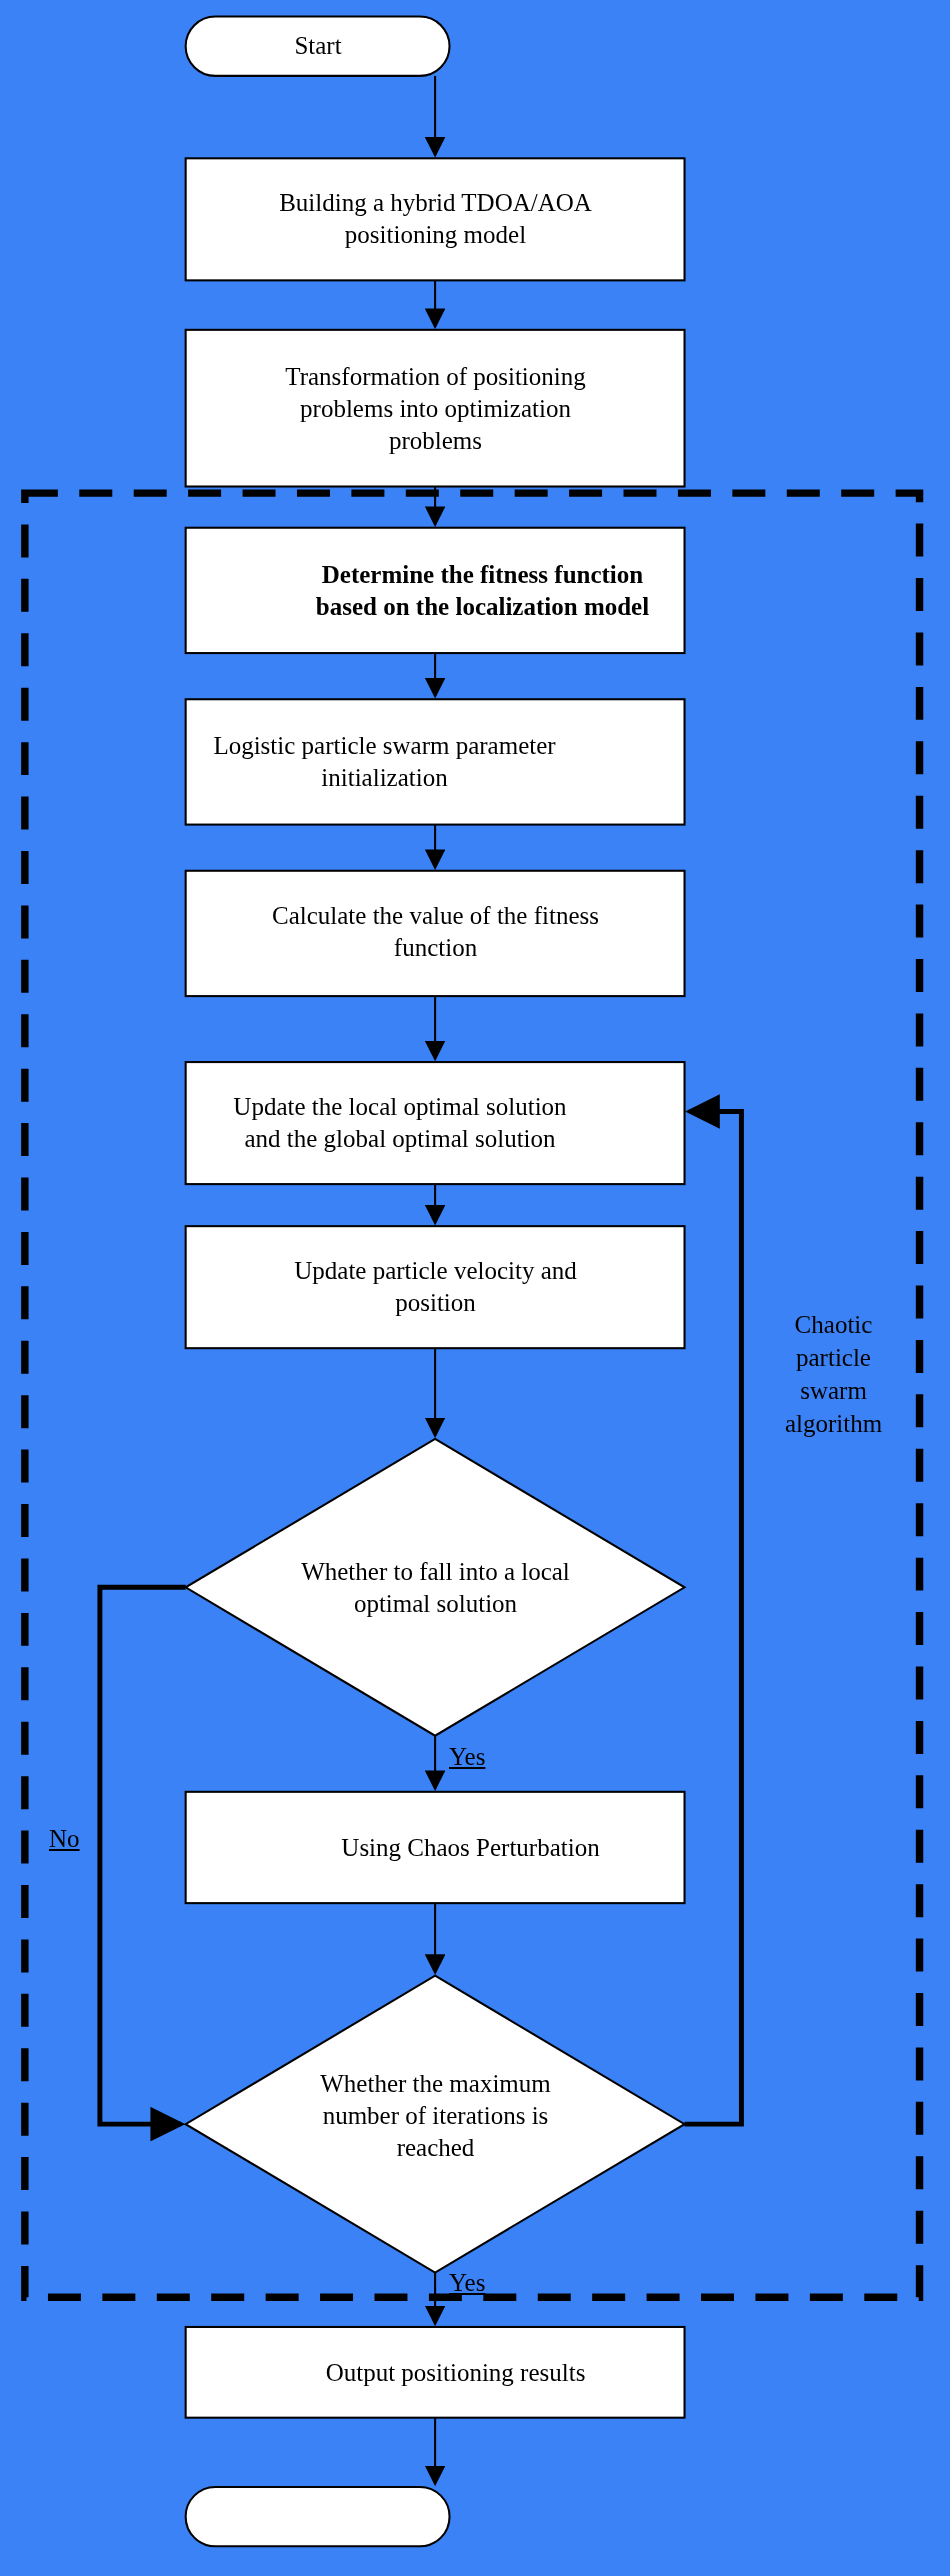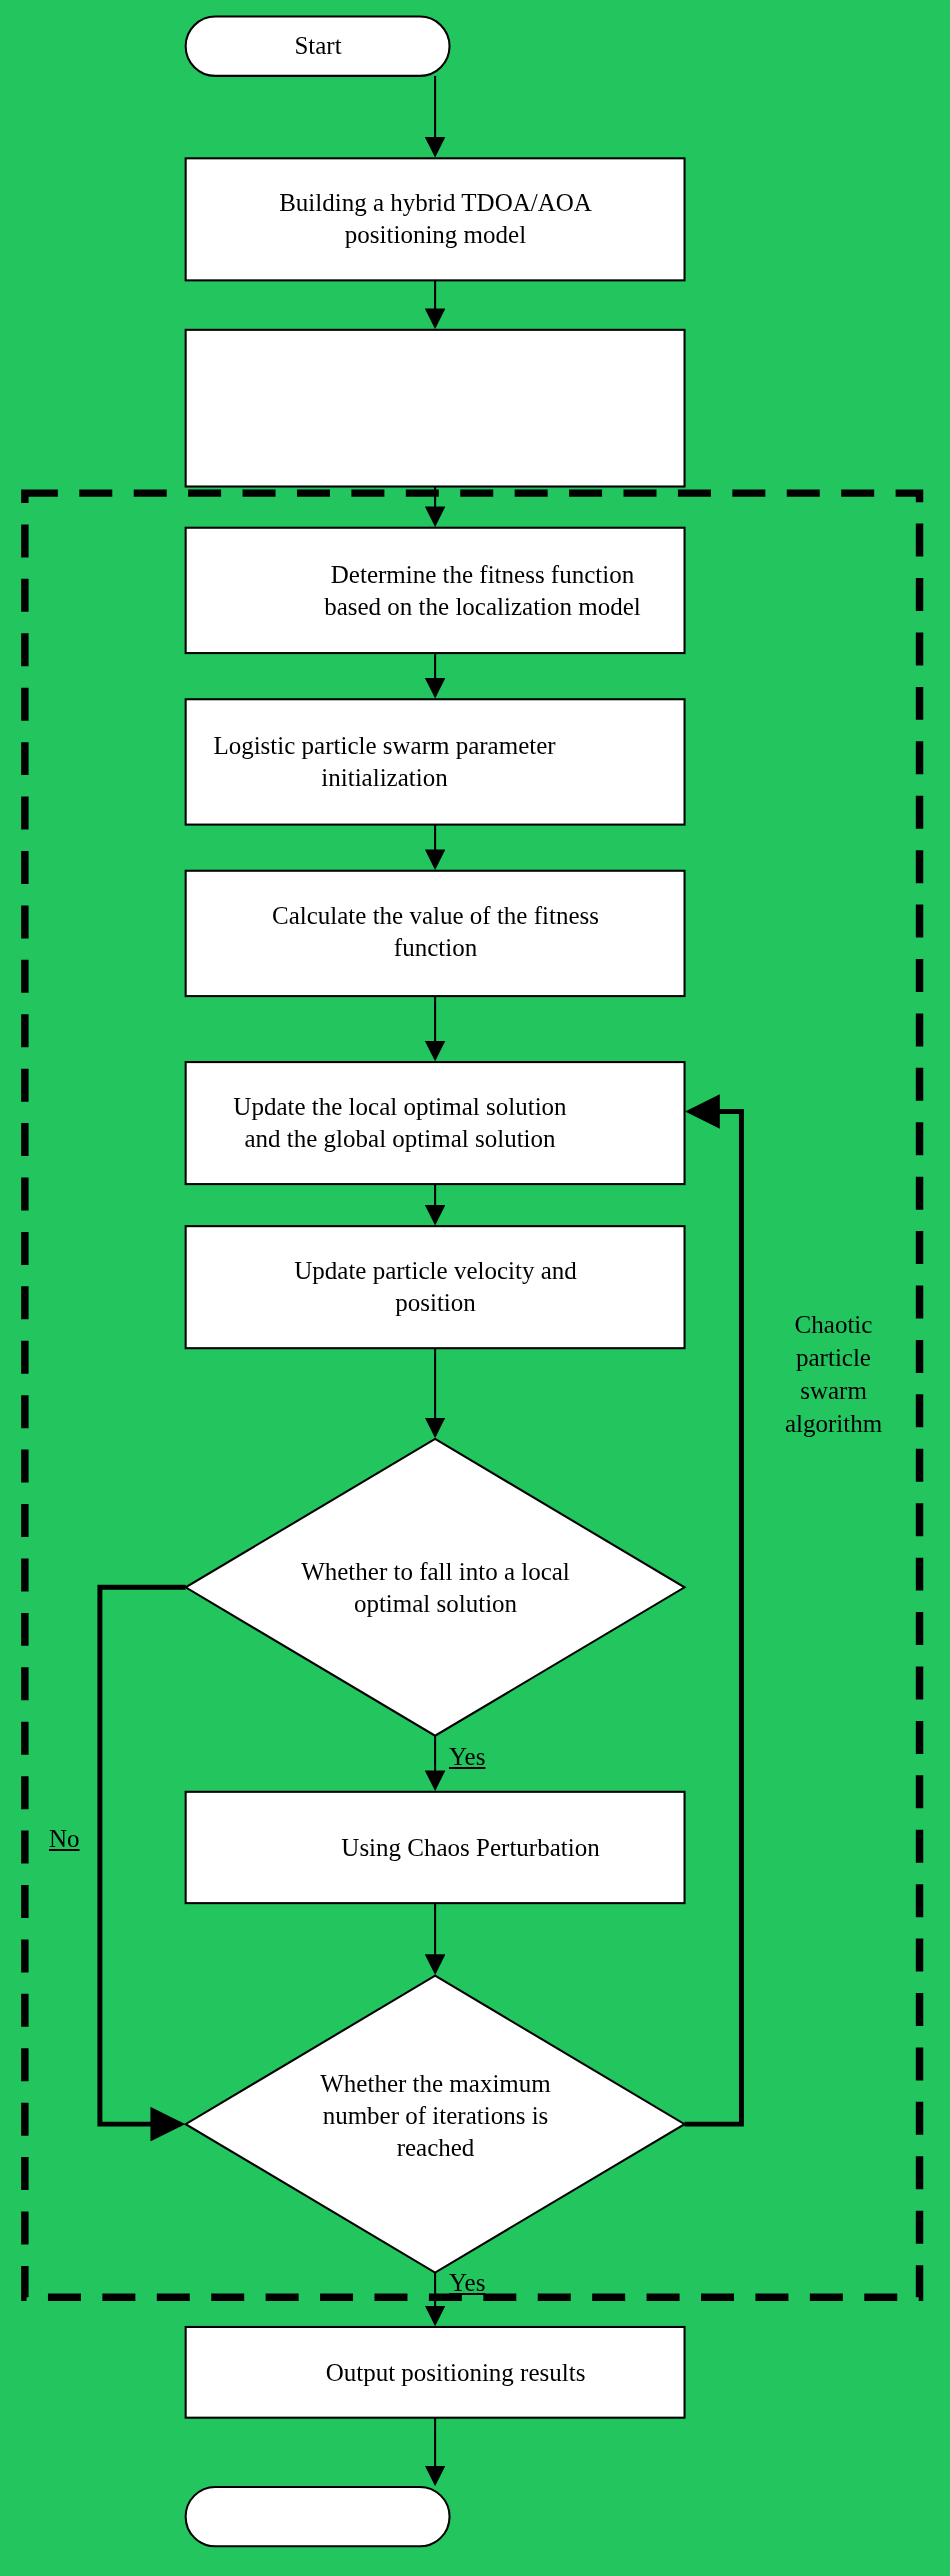--- a/index.html
+++ b/index.html
@@ -8,21 +8,21 @@
     background: #ffffff;
   }
   body {
     font-family: "Liberation Serif", "DejaVu Serif", serif;
     color: #000000;
   }
   #canvas {
     position: relative;
     width: 951px;
     height: 2576px;
-    background: #22c55e;
+    background: #3b82f6;
     overflow: hidden;
   }
   #flow-svg {
     position: absolute;
     left: 0;
     top: 0;
     width: 951px;
     height: 2576px;
   }
   .node-label {
@@ -122,22 +122,25 @@
     <line x1="527.5" y1="2756" x2="527.5" y2="2818" stroke="#000000" stroke-width="2.5" marker-end="url(#arrow)"></line>
 
     <line x1="527.5" y1="2932" x2="527.5" y2="3012" stroke="#000000" stroke-width="2.5" marker-end="url(#arrow)"></line>
   </svg>
 
   <div class="node-label" style="left:186px; top:16.5px; width:264px; height:59px;">Start</div>
 
   <div class="node-label" style="left:186px; top:158px; width:499px; height:122px;">Building a hybrid TDOA/AOA
 positioning model</div>
 
+  <div class="node-label" style="left:186px; top:330px; width:499px; height:157px;">Transformation of positioning
+problems into optimization
+problems</div>
 
-  <div class="node-label" style="left:186px; top:528px; width:593px; height:125px;">Determine the fitness function
+  <div class="node-label" style="left:186px; top:528px; width:593px; height:125px;font-weight:bold;">Determine the fitness function
 based on the localization model</div>
 
   <div class="node-label" style="left:186px; top:699px; width:397px; height:125px;">Logistic particle swarm parameter
 initialization</div>
 
   <div class="node-label" style="left:186px; top:871px; width:499px; height:121px;">Calculate the value of the fitness
 function</div>
 
   <div class="node-label" style="left:186px; top:1062px; width:428px; height:122px;">Update the local optimal solution
 and the global optimal solution</div>

